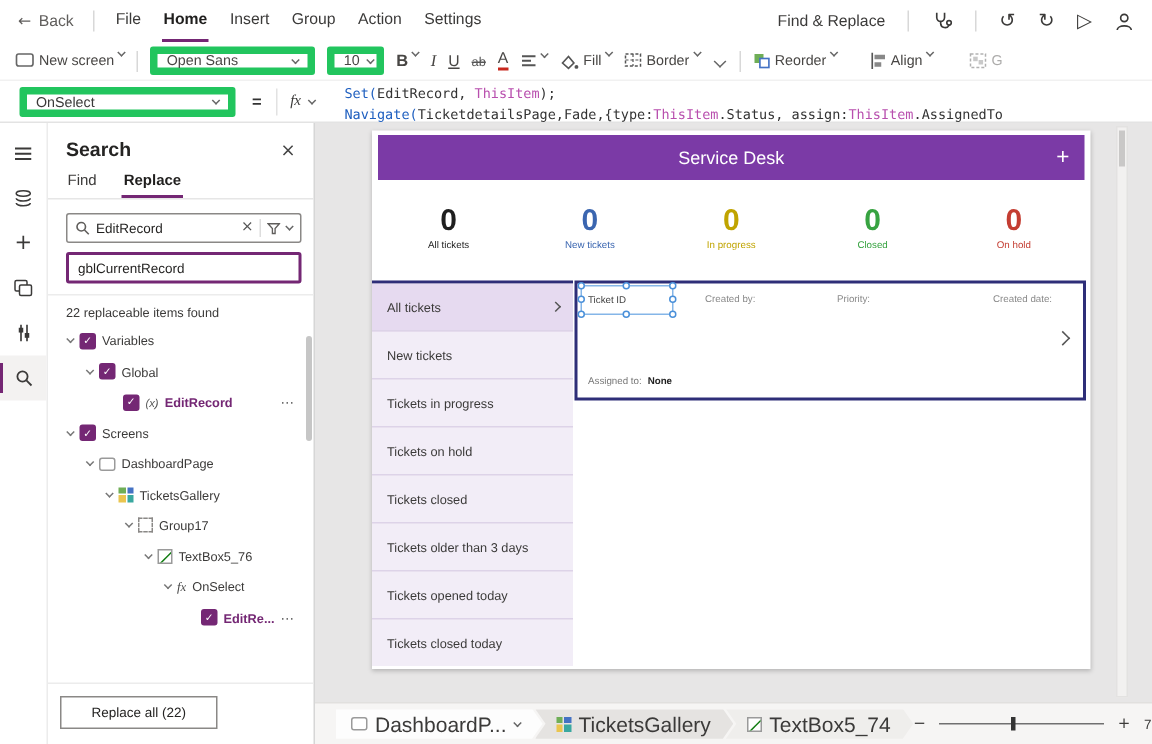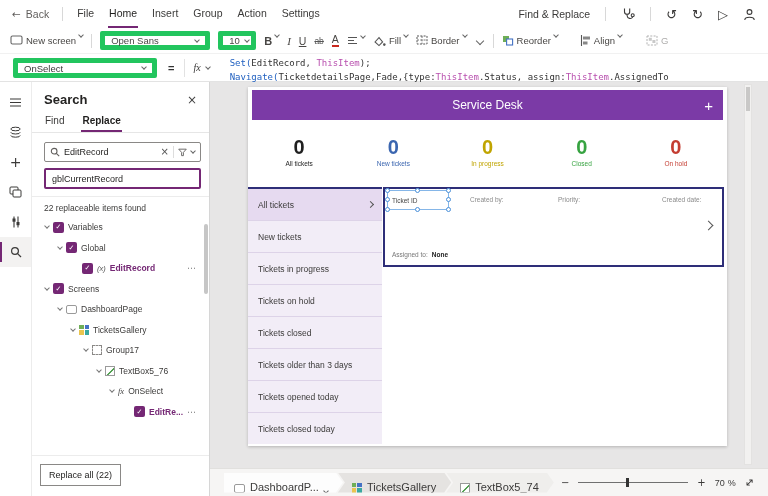--- a/index.html
+++ b/index.html
@@ -9,21 +9,21 @@
   .glyph{font-family:"DejaVu Sans",sans-serif;line-height:1}
 
   
   .topbar{height:28px;display:flex;justify-content:space-between;align-items:center;padding:0 12px;font-size:10.5px;background:#fff}
   .tb-left,.tb-right{display:flex;align-items:center;height:100%}
   .tb-left{gap:13px}
   .tb-right{gap:15px}
   .back{display:flex;align-items:center;gap:5px;color:#605e5c}
   .vdiv{width:1px;height:14px;background:#d8d8d8}
   .menu-item{height:100%;display:flex;align-items:center;border-bottom:2px solid transparent;padding:0 1px}
-  .menu-item.active{font-weight:normal;border-bottom-color:var(--accent,#742774);color:#201f1e}
+  .menu-item.active{font-weight:bold;border-bottom-color:var(--accent,#742774);color:#201f1e}
   .tb-ic{font-size:13px;color:#3b3a39}
 
   
   .ribbon{height:25px;display:flex;align-items:center;gap:8px;padding-left:10px;font-size:9.5px;color:#484644;white-space:nowrap;overflow:hidden}
   .chev{width:4px;height:4px;border-right:1px solid #666;border-bottom:1px solid #666;transform:rotate(45deg);flex:none;margin-top:-2px;display:inline-block}
   .combo{height:19px;border:5px solid #22c55e;border-radius:2px;display:flex;align-items:center;gap:5px;padding:0 6px;background:#fff}
   .rb-btn{display:flex;gap:3px}
   .b-b{font-weight:bold;font-size:11px}
   .b-i{font-style:italic;font-family:"Liberation Serif",serif;font-size:11px}
   .b-u{text-decoration:underline;font-size:10.5px}
@@ -76,21 +76,21 @@
   .more{position:absolute;right:12px;color:#666;font-size:9px;letter-spacing:1px}
   .scr-ic{width:11px;height:9px;border:1px solid #9a9a9a;border-radius:2px;background:#fff;flex:none}
   .var-ic{font-size:7.5px;font-style:italic;color:#555;flex:none}
   .fx-ic{font-size:8.5px;font-style:italic;font-family:"Liberation Serif",serif;color:#444;flex:none}
   .gal-ic{width:10px;height:10px;flex:none;display:grid;grid-template-columns:1fr 1fr;grid-template-rows:1fr 1fr;gap:1px}
   .grp-ic{width:10px;height:10px;border:1px dashed #8a8886;flex:none}
   .txt-ic{width:10px;height:10px;border:1px solid #9a9a9a;background:#fff;flex:none;position:relative;overflow:hidden}
   .txt-ic::after{content:"";position:absolute;left:-2px;top:4px;width:14px;height:1px;background:#107c10;transform:rotate(-45deg)}
   .panel-scroll{position:absolute;right:1px;top:142px;width:4px;height:70px;background:#c6c6c6;border-radius:2px}
   .panel-foot{padding:8px 0 10px 8px;border-top:1px solid #ececec}
-  .replace-all{border:1px solid #8a8886;background:#fff;border-radius:0;padding:5px 8px;font-size:9px;color:#252423;font-family:inherit}
+  .replace-all{border:1px solid #8a8886;background:#fff;border-radius:0;padding:5px 20px;font-size:9px;color:#252423;font-family:inherit}
 
   
   .workspace{flex:1;display:flex;flex-direction:column;min-width:0}
   .canvas{flex:1;background:var(--canvas-bg,#e7e6e6);position:relative}
   .page{position:absolute;left:38px;top:5px;width:479px;height:359px;background:#fff;box-shadow:0 1px 3px rgba(0,0,0,.22)}
   .app-header{position:absolute;left:4px;right:4px;top:3px;height:30px;background:var(--app-header,#7b3aa6);color:#fff;display:flex;align-items:center;justify-content:center;font-size:12px}
   .app-plus{position:absolute;right:10px;top:50%;transform:translateY(-50%);font-size:15px;font-weight:300}
   .stats{position:absolute;left:4px;right:4px;top:33px;height:64px;display:flex}
   .stat{flex:1;display:flex;flex-direction:column;align-items:center;justify-content:center;gap:2px}
   .stat-val{font-size:20px;font-weight:bold;line-height:21px}
@@ -110,21 +110,21 @@
   .gh1{left:85px}.gh2{left:173px}.gh3{left:277px}
   .gal-chev{position:absolute;right:10px;top:33px;width:7px;height:7px;border-width:1.5px}
   .assigned{position:absolute;left:7px;bottom:7px;font-size:6.5px;color:#777;display:flex;gap:4px;align-items:baseline}
   .assigned .av{color:#222;font-weight:bold}
   .canvas-scroll{position:absolute;right:16px;top:2px;bottom:3px;width:8px;background:#f2f1f0;border:1px solid #e3e2e1}
   .canvas-thumb{position:absolute;left:1px;right:1px;top:2px;height:24px;background:#c9c8c7}
 
   
   .statusbar{height:28px;background:#f6f5f4;border-top:1px solid #e1e0de;display:flex;align-items:center;justify-content:space-between;padding:0 14px}
   .crumbs{display:flex;align-items:center;height:20px}
-  .crumb{height:20px;display:flex;align-items:flex-end;gap:5px;font-size:11px;color:#3b3a39;padding:0 15px 0 10px}
+  .crumb{height:20px;display:flex;align-items:center;gap:5px;font-size:14px;color:#3b3a39;padding:0 15px 0 10px}
   .crumb.c1{background:#fdfdfd;clip-path:polygon(0 0,calc(100% - 7px) 0,100% 50%,calc(100% - 7px) 100%,0 100%)}
   .crumb.c2{background:#e5e3e1;margin-left:-5px;padding-left:14px;clip-path:polygon(0 0,calc(100% - 7px) 0,100% 50%,calc(100% - 7px) 100%,0 100%,7px 50%)}
   .crumb.c3{background:#efeeec;margin-left:-5px;padding-left:14px;clip-path:polygon(0 0,calc(100% - 7px) 0,100% 50%,calc(100% - 7px) 100%,0 100%,7px 50%)}
   .zoomctrl{display:flex;align-items:center;gap:9px;font-size:10px;color:#3b3a39}
   .slider{width:110px;height:11px;position:relative}
   .slider::before{content:"";position:absolute;left:0;right:0;top:5px;height:1px;background:#707070}
   .slider-thumb{position:absolute;left:48px;top:1px;width:3px;height:9px;background:#333}
   .zoom-label{display:flex;gap:3px;font-size:9px}
   .expand-ic{display:inline-block;transform:rotate(-45deg);font-size:11px}
 </style>

